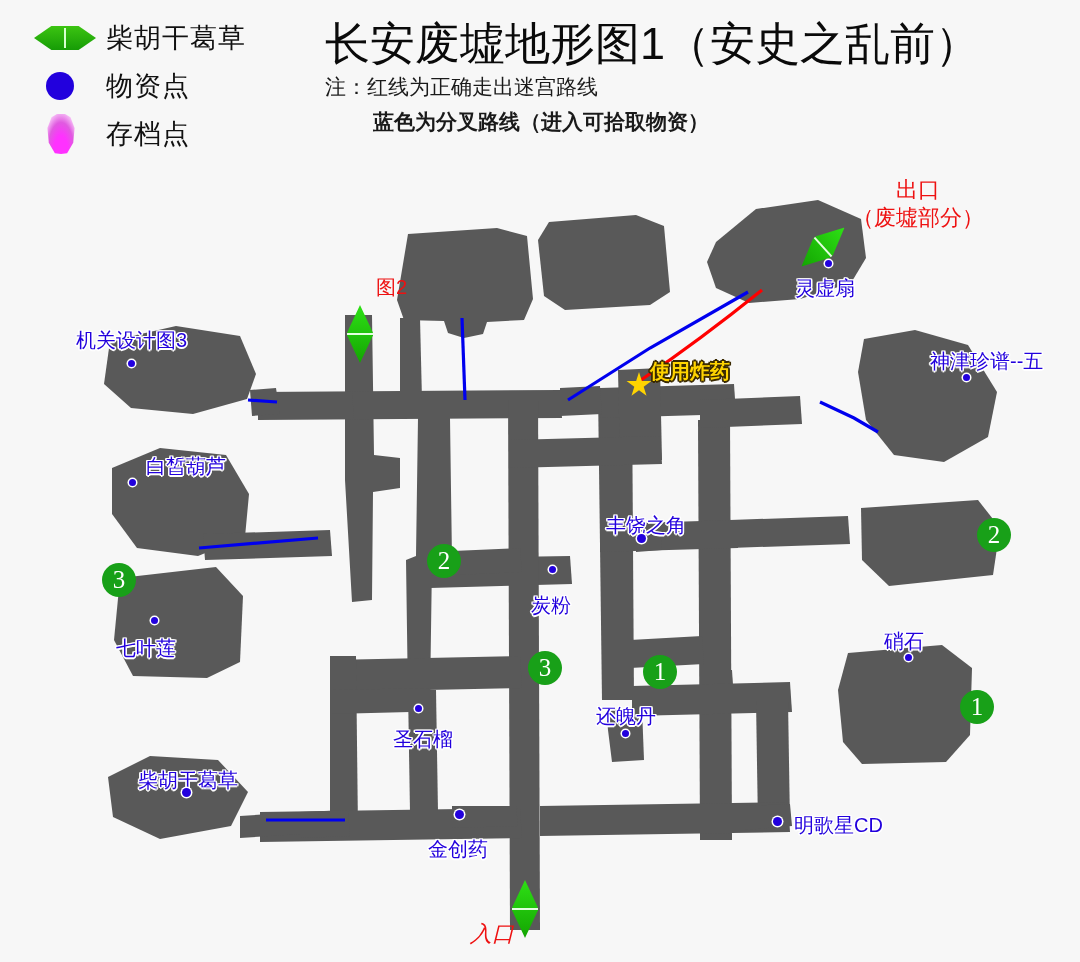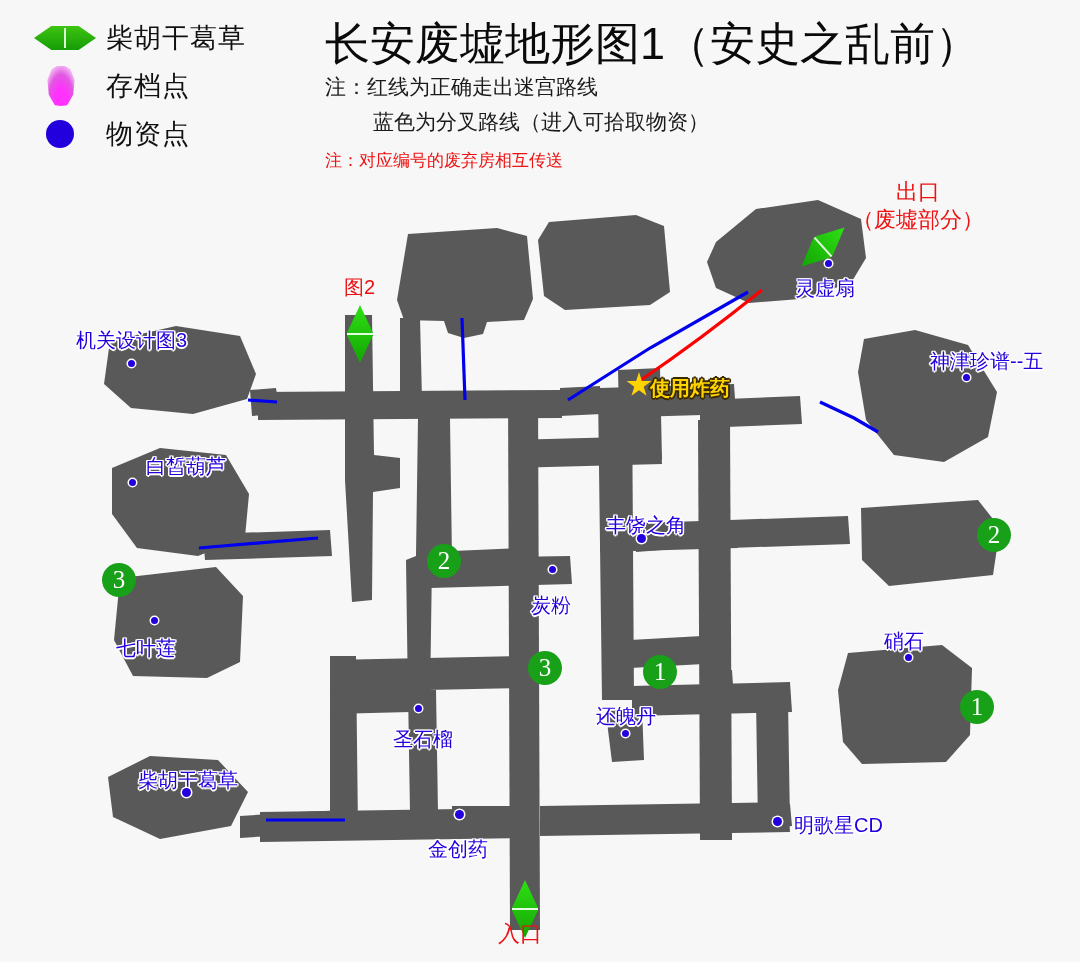--- a/index.html
+++ b/index.html
@@ -38,34 +38,34 @@
   .ico-save{
     position:absolute;left:16px;top:2px;width:34px;height:40px;
     background:radial-gradient(ellipse at 50% 95%,#ff32ff 0%,#ff32ff 30%,#e05ae0 55%,rgba(255,130,255,.35) 78%,rgba(255,180,255,0) 100%);
     clip-path:polygon(50% 0%,62% 0%,78% 8%,90% 35%,86% 72%,68% 98%,50% 100%,32% 98%,14% 72%,10% 35%,22% 8%,38% 0%);
   }
 
   
   .titleblock{position:absolute;left:325px;top:8px;}
   .maptitle{font-size:45px;color:#0a0a0a;letter-spacing:0px;white-space:nowrap;line-height:1.05;margin-top:12px;}
   .note{font-size:21px;color:#1a1a1a;white-space:nowrap;line-height:1.38;margin-top:6px;}
-  .note.indent{padding-left:48px;}
+  .note.indent{padding-left:48px;font-weight:bold;}
   .note-red{font-size:17px;color:#ee1111;white-space:nowrap;margin-top:12px;}
 
   
   .lbl{position:absolute;white-space:nowrap;}
   .lbl-blue{
     font-size:20px;color:#2200dd;
     text-shadow:
       -1.3px -1.3px 0 #fff, 1.3px -1.3px 0 #fff,
       -1.3px  1.3px 0 #fff, 1.3px  1.3px 0 #fff,
        0 -1.5px 0 #fff, 0 1.5px 0 #fff, -1.5px 0 0 #fff, 1.5px 0 0 #fff;
   }
   .lbl-red{font-size:22px;color:#ee1111;white-space:nowrap;text-align:center;line-height:1.25;}
-  .lbl-red-sm{font-size:20px;color:#ee1111;}
+  .lbl-red-sm{font-size:20px;color:#ee1111;margin-left:32px;}
   .lbl-yellow{
     font-size:20px;color:#ffd400;font-weight:bold;
     text-shadow:
       -1.4px -1.4px 0 #3a2a00, 1.4px -1.4px 0 #3a2a00,
       -1.4px  1.4px 0 #3a2a00, 1.4px  1.4px 0 #3a2a00,
        0 -1.6px 0 #3a2a00, 0 1.6px 0 #3a2a00, -1.6px 0 0 #3a2a00, 1.6px 0 0 #3a2a00;
   }
 
   
   .pdot{position:absolute;width:9px;height:9px;border-radius:50%;background:#2200dd;
@@ -194,53 +194,52 @@
 
   <div class="legend">
     <div class="legend-row">
       <span class="legend-ico">
           <i class="ico-warp"></i>
         </span>
       <span class="legend-label">柴胡干葛草</span>
     </div>
     <div class="legend-row">
       <span class="legend-ico">
+          <i class="ico-dot"></i>
+        </span>
+      <span class="legend-label">物资点</span>
+    </div>
+    <div class="legend-row">
+      <span class="legend-ico">
           <i class="ico-save"></i>
         </span>
       <span class="legend-label">存档点</span>
     </div>
-    <div class="legend-row">
-      <span class="legend-ico">
-          <i class="ico-dot"></i>
-        </span>
-      <span class="legend-label">物资点</span>
-    </div>
   </div>
 
   <div class="titleblock">
     <div class="maptitle">长安废墟地形图1（安史之乱前）</div>
     <div class="note">注：红线为正确走出迷宫路线</div>
     <div class="note indent">蓝色为分叉路线（进入可拾取物资）</div>
-    <div class="note-red">注：对应编号的废弃房相互传送</div>
   </div>
 
-  <div class="lbl lbl-red" style="left:852px;top:178px;">
+  <div class="lbl lbl-red" style="left:852px;top:178px;font-family:Liberation Mono, monospace;">
     <div>出口</div>
     <div>（废墟部分）</div>
   </div>
   <div class="warp-up" style="left:810px;top:218px;transform:rotate(48deg);"></div>
 
   <div class="lbl lbl-red-sm" style="left:344px;top:274px;">图2</div>
   <div class="warp-up" style="left:347px;top:305px;"></div>
 
   <div class="warp-up" style="left:512px;top:880px;"></div>
-  <div class="lbl lbl-red" style="left:498px;top:920px;">入口</div>
+  <div class="lbl lbl-red" style="left:470px;top:920px;font-style:italic;">入口</div>
 
   <div class="star" style="left:626px;top:372px;"></div>
-  <div class="lbl lbl-yellow" style="left:650px;top:375px;">使用炸药</div>
+  <div class="lbl lbl-yellow" style="left:650px;top:358px;">使用炸药</div>
 
   <div class="lbl lbl-blue" style="left:76px;top:327px;text-align:right;">机关设计图3</div>
   <div class="pdot sm" style="left:128px;top:360px;"></div>
 
   <div class="lbl lbl-blue" style="left:146px;top:453px;">白皙葫芦</div>
   <div class="pdot sm" style="left:129px;top:479px;"></div>
 
   <div class="lbl lbl-blue" style="left:116px;top:635px;">七叶莲</div>
   <div class="pdot sm" style="left:151px;top:617px;"></div>
 

